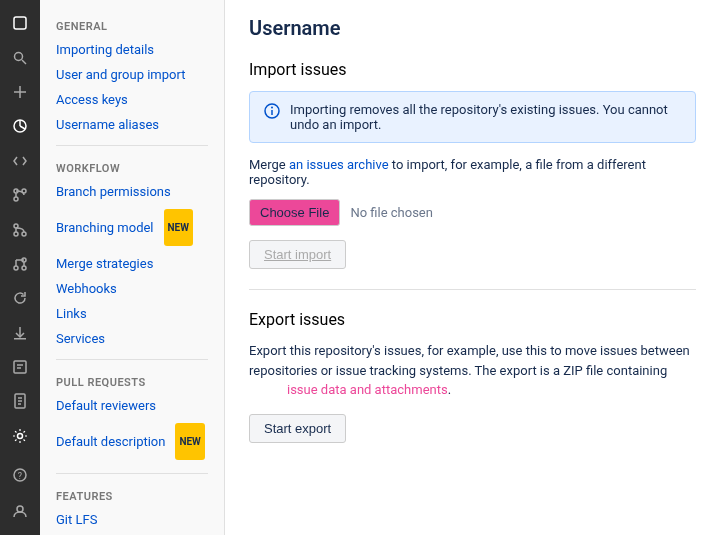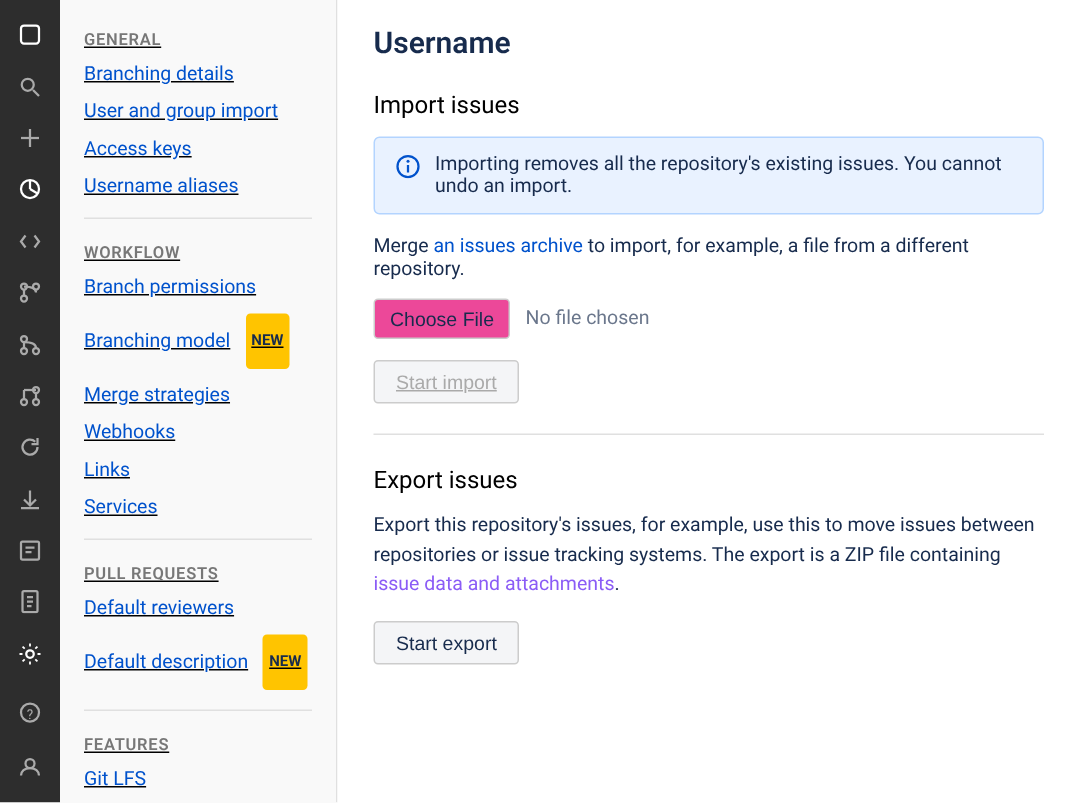--- a/index.html
+++ b/index.html
@@ -32,21 +32,20 @@
     .icon-sidebar .bottom-icons { display: flex; flex-direction: column; align-items: center; gap: 4px; }
 
     
     .nav-sidebar {
       width: 185px;
       background: #f9f9f9;
       border-right: 1px solid #e0e0e0;
       overflow-y: auto;
       padding: 12px 0;
       flex-shrink: 0;
-      text-decoration: underline;
     }
     .nav-section-title {
       font-size: 11px;
       font-weight: 600;
       color: #777;
       text-transform: uppercase;
       padding: 8px 16px 4px 16px;
       letter-spacing: 0.5px;
     }
     .nav-link {
@@ -168,22 +167,23 @@
       margin: 20px 0;
     }
 
     .export-desc {
       font-size: 13px;
       color: #172b4d;
       margin-bottom: 14px;
       line-height: 1.5;
     }
     .export-desc a {
-      color: #8b5cf6;
+      color: #ec4899;
       text-decoration: none;
+      margin-left: 38px;
     }
   </style>
 </head>
 <body>
 
 <div class="icon-sidebar">
   <div class="icon-btn active">
     <svg viewBox="0 0 16 16">
         <rect x="2" y="2" width="12" height="12" rx="2" fill="none" stroke="currentColor" stroke-width="1.5"></rect>
       </svg>
@@ -288,21 +288,21 @@
           <circle cx="8" cy="6" r="3" fill="none" stroke="currentColor" stroke-width="1.5"></circle>
           <path d="M2 14c0-3 2.5-5 6-5s6 2 6 5" fill="none" stroke="currentColor" stroke-width="1.5"></path>
         </svg>
     </div>
   </div>
 </div>
 
 <div class="nav-sidebar">
 
   <div class="nav-section-title">GENERAL</div>
-  <a class="nav-link">Branching details</a>
+  <a class="nav-link">Importing details</a>
   <a class="nav-link">User and group import</a>
   <a class="nav-link">Access keys</a>
   <a class="nav-link">Username aliases</a>
 
   <div class="nav-divider"></div>
 
   <div class="nav-section-title">WORKFLOW</div>
   <a class="nav-link">Branch permissions</a>
   <a class="nav-link">
     <span>Branching model</span>

